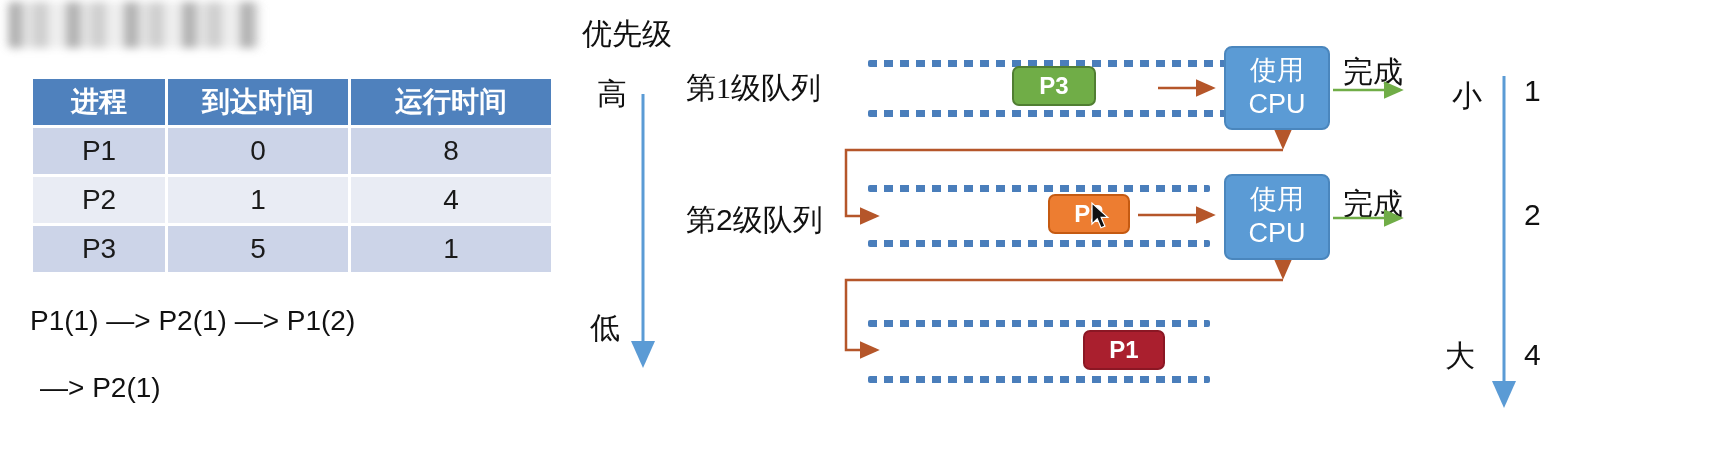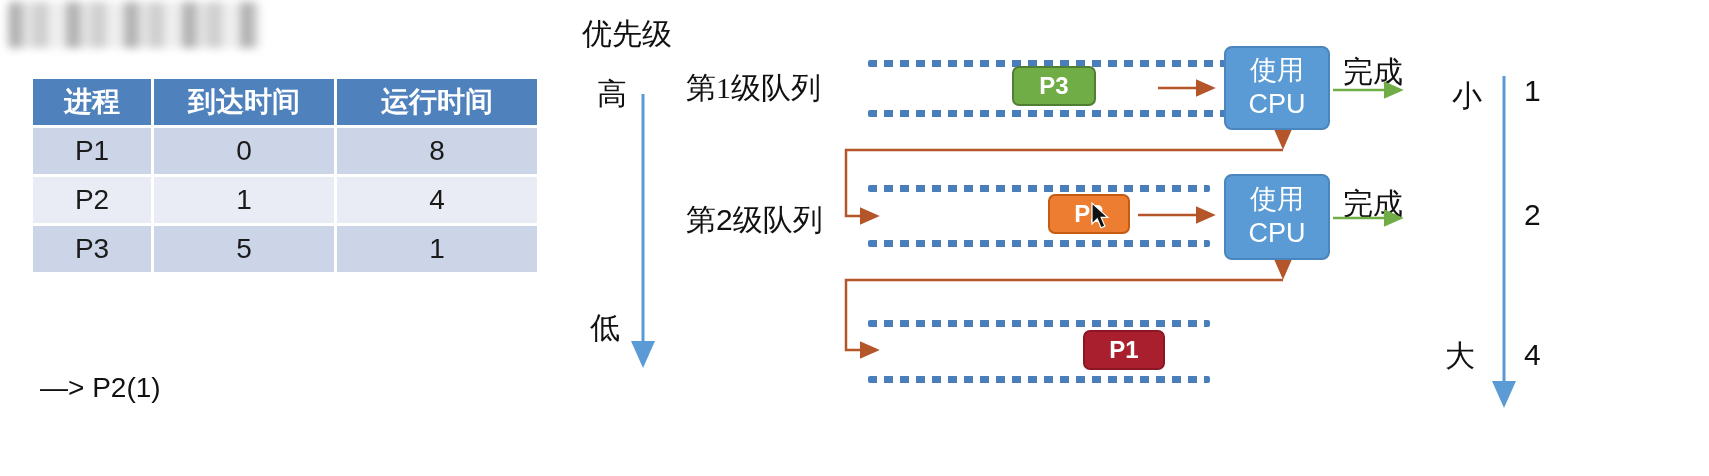--- a/index.html
+++ b/index.html
@@ -39,21 +39,21 @@
     color:#ffffff;
     font-weight:bold;
     height:46px;
     padding:0 14px;
   }
   .ptable td {
     text-align:center;
     height:46px;
     color:#1a1a1a;
   }
-  .ptable .c0 { width:118px; }
+  .ptable .c0 { width:132px; }
   .ptable .c1 { width:180px; }
   .ptable .c2 { width:200px; }
   .row-dark td { background:#ccd4e8; }
   .row-light td { background:#e9ecf4; }
 
   .seq-line {
     font-size:28px;
     color:#111111;
     white-space:nowrap;
   }
@@ -124,20 +124,21 @@
         <td>4</td>
       </tr>
       <tr class="row-dark">
         <td>P3</td>
         <td>5</td>
         <td>1</td>
       </tr>
     </tbody>
   </table>
 
+  <div class="abs seq-line" style="left:30px; top:305px;">P1(1) —&gt; P2(1) —&gt; P1(2)</div>
   <div class="abs seq-line" style="left:40px; top:372px;">—&gt; P2(1)</div>
 
   <div class="abs cn-label" style="left:582px; top:14px;">优先级</div>
   <div class="abs cn-label" style="left:597px; top:74px;">高</div>
   <div class="abs cn-label" style="left:590px; top:308px;">低</div>
 
   <div class="abs cn-label" style="left:686px; top:68px;font-family:Liberation Serif, serif;">第1级队列</div>
   <div class="abs qline" style="left:868px; top:60px; width:365px;"></div>
   <div class="abs qline" style="left:868px; top:110px; width:365px;"></div>
   <div class="abs pbox pbox-green" style="left:1012px; top:66px; width:84px; height:40px;">P3</div>

